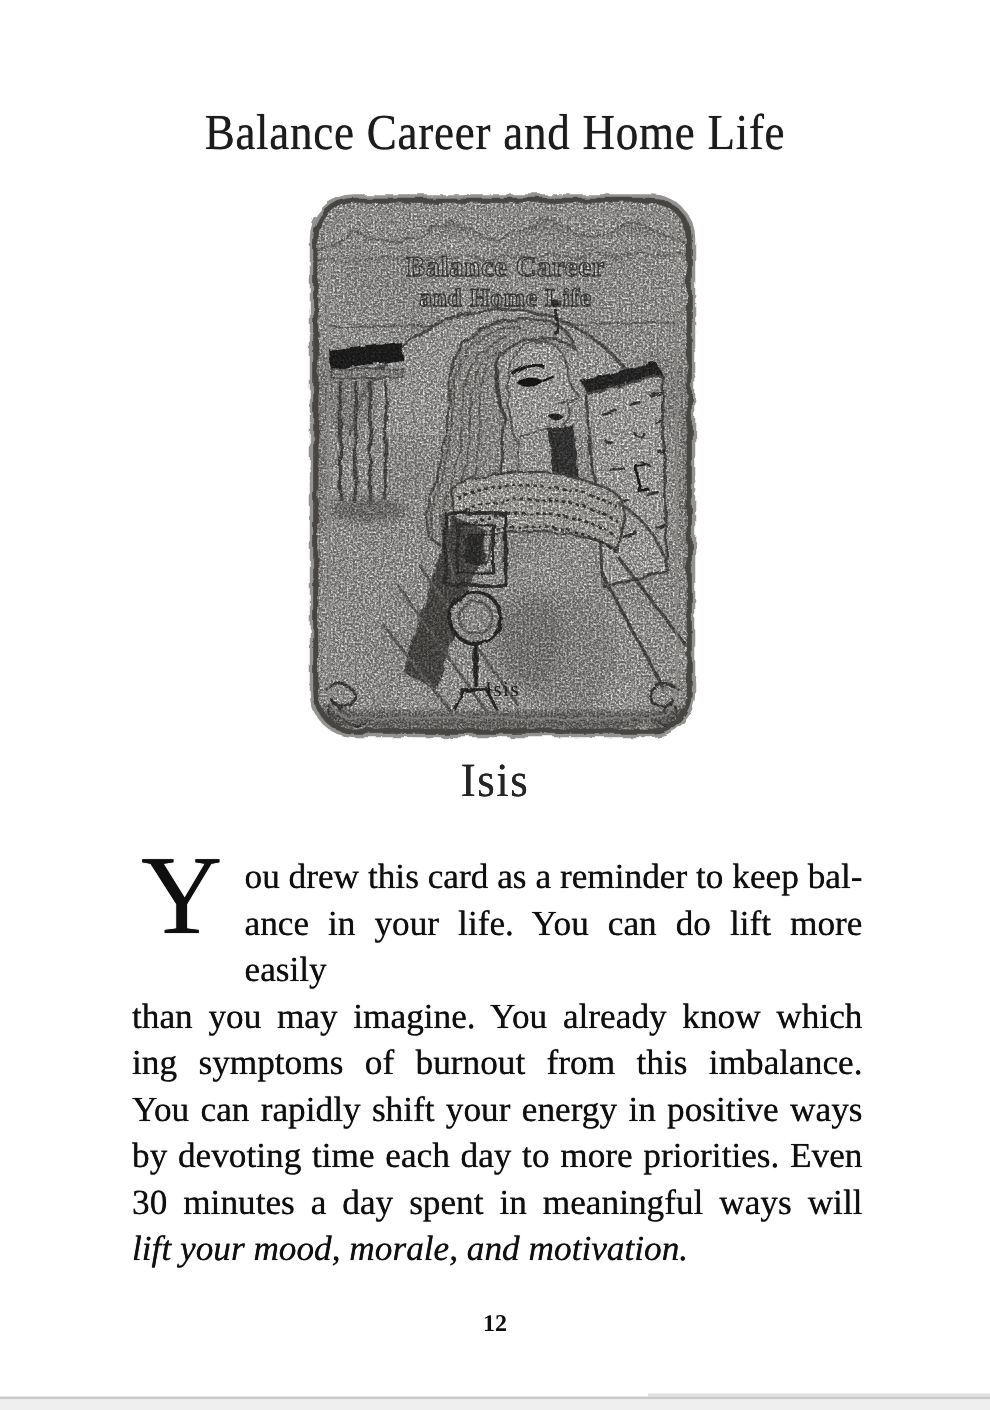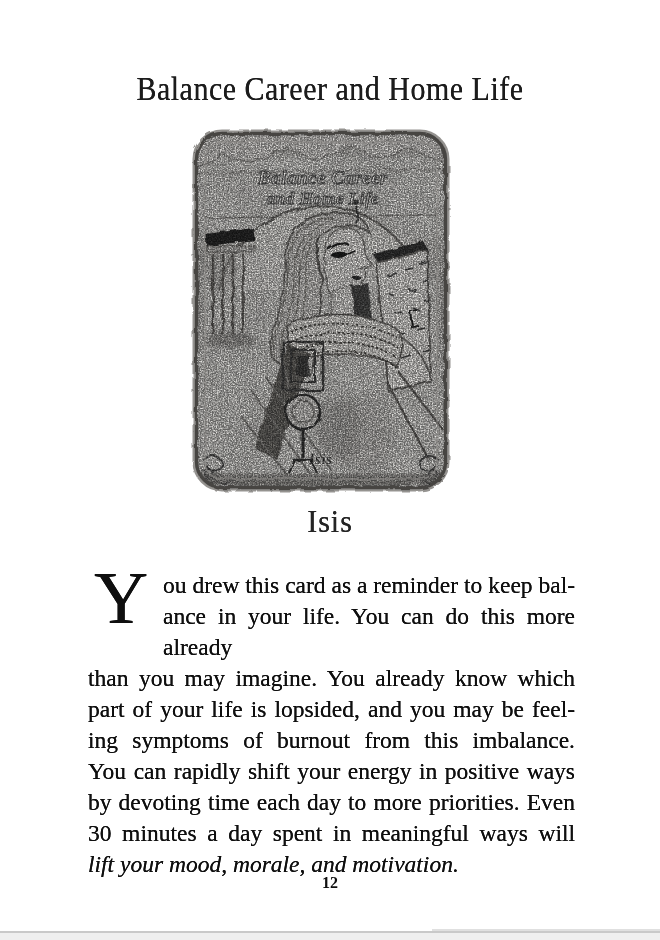--- a/index.html
+++ b/index.html
@@ -6,21 +6,21 @@
   .page{
     position:relative;width:660px;height:940px;background:#ffffff;
     font-family:"Liberation Serif", serif;overflow:hidden;
   }
   .page-title{
     position:absolute;top:70px;left:0;width:660px;text-align:center;
     font-size:30px;letter-spacing:0.5px;color:#1c1c1c;font-weight:400;
     transform:scaleY(1.12);transform-origin:center top;
     text-shadow:0 0 0.5px #1c1c1c;
   }
-  .card-wrap{position:absolute;left:191px;top:128px;width:260px;height:365px;font-style:italic;}
+  .card-wrap{position:absolute;left:205px;top:128px;width:260px;height:365px;}
   .card-caption{
     position:absolute;top:503px;left:0;width:660px;text-align:center;
     font-size:30px;color:#242424;letter-spacing:1px;
     transform:scaleY(1.06);transform-origin:center top;
     text-shadow:0 0 0.4px #242424;
   }
   .body-text{
     position:absolute;left:88px;top:570px;width:487px;
     font-size:23.5px;line-height:31px;color:#0f0f0f;
     text-shadow:0 0 0.5px #0f0f0f;
@@ -228,23 +228,22 @@
       <line x1="17" y1="100" x2="17" y2="344" stroke="#55534f" stroke-width="2" filter="url(#rough)"></line>
       <line x1="243" y1="100" x2="243" y2="344" stroke="#55534f" stroke-width="2" filter="url(#rough)"></line>
     </svg>
   </div>
 
   <div class="card-caption">Isis</div>
 
   <div class="body-text">
     <span class="dropcap">Y</span>
     <div class="bline indent">ou drew this card as a reminder to keep bal-</div>
-    <div class="bline indent">ance in your life. You can do this more already</div>
+    <div class="bline indent">ance in your life. You can do lift more easily</div>
     <div class="bline">than you may imagine. You already know which</div>
-    <div class="bline">part of your life is lopsided, and you may be feel-</div>
     <div class="bline">ing symptoms of burnout from this imbalance.</div>
     <div class="bline">You can rapidly shift your energy in positive ways</div>
     <div class="bline">by devoting time each day to more priorities. Even</div>
     <div class="bline">30 minutes a day spent in meaningful ways will</div>
     <div class="bline last">lift your mood, morale, and motivation.</div>
   </div>
 
   <div class="page-number">12</div>
 
   <div class="scan-line"></div>

